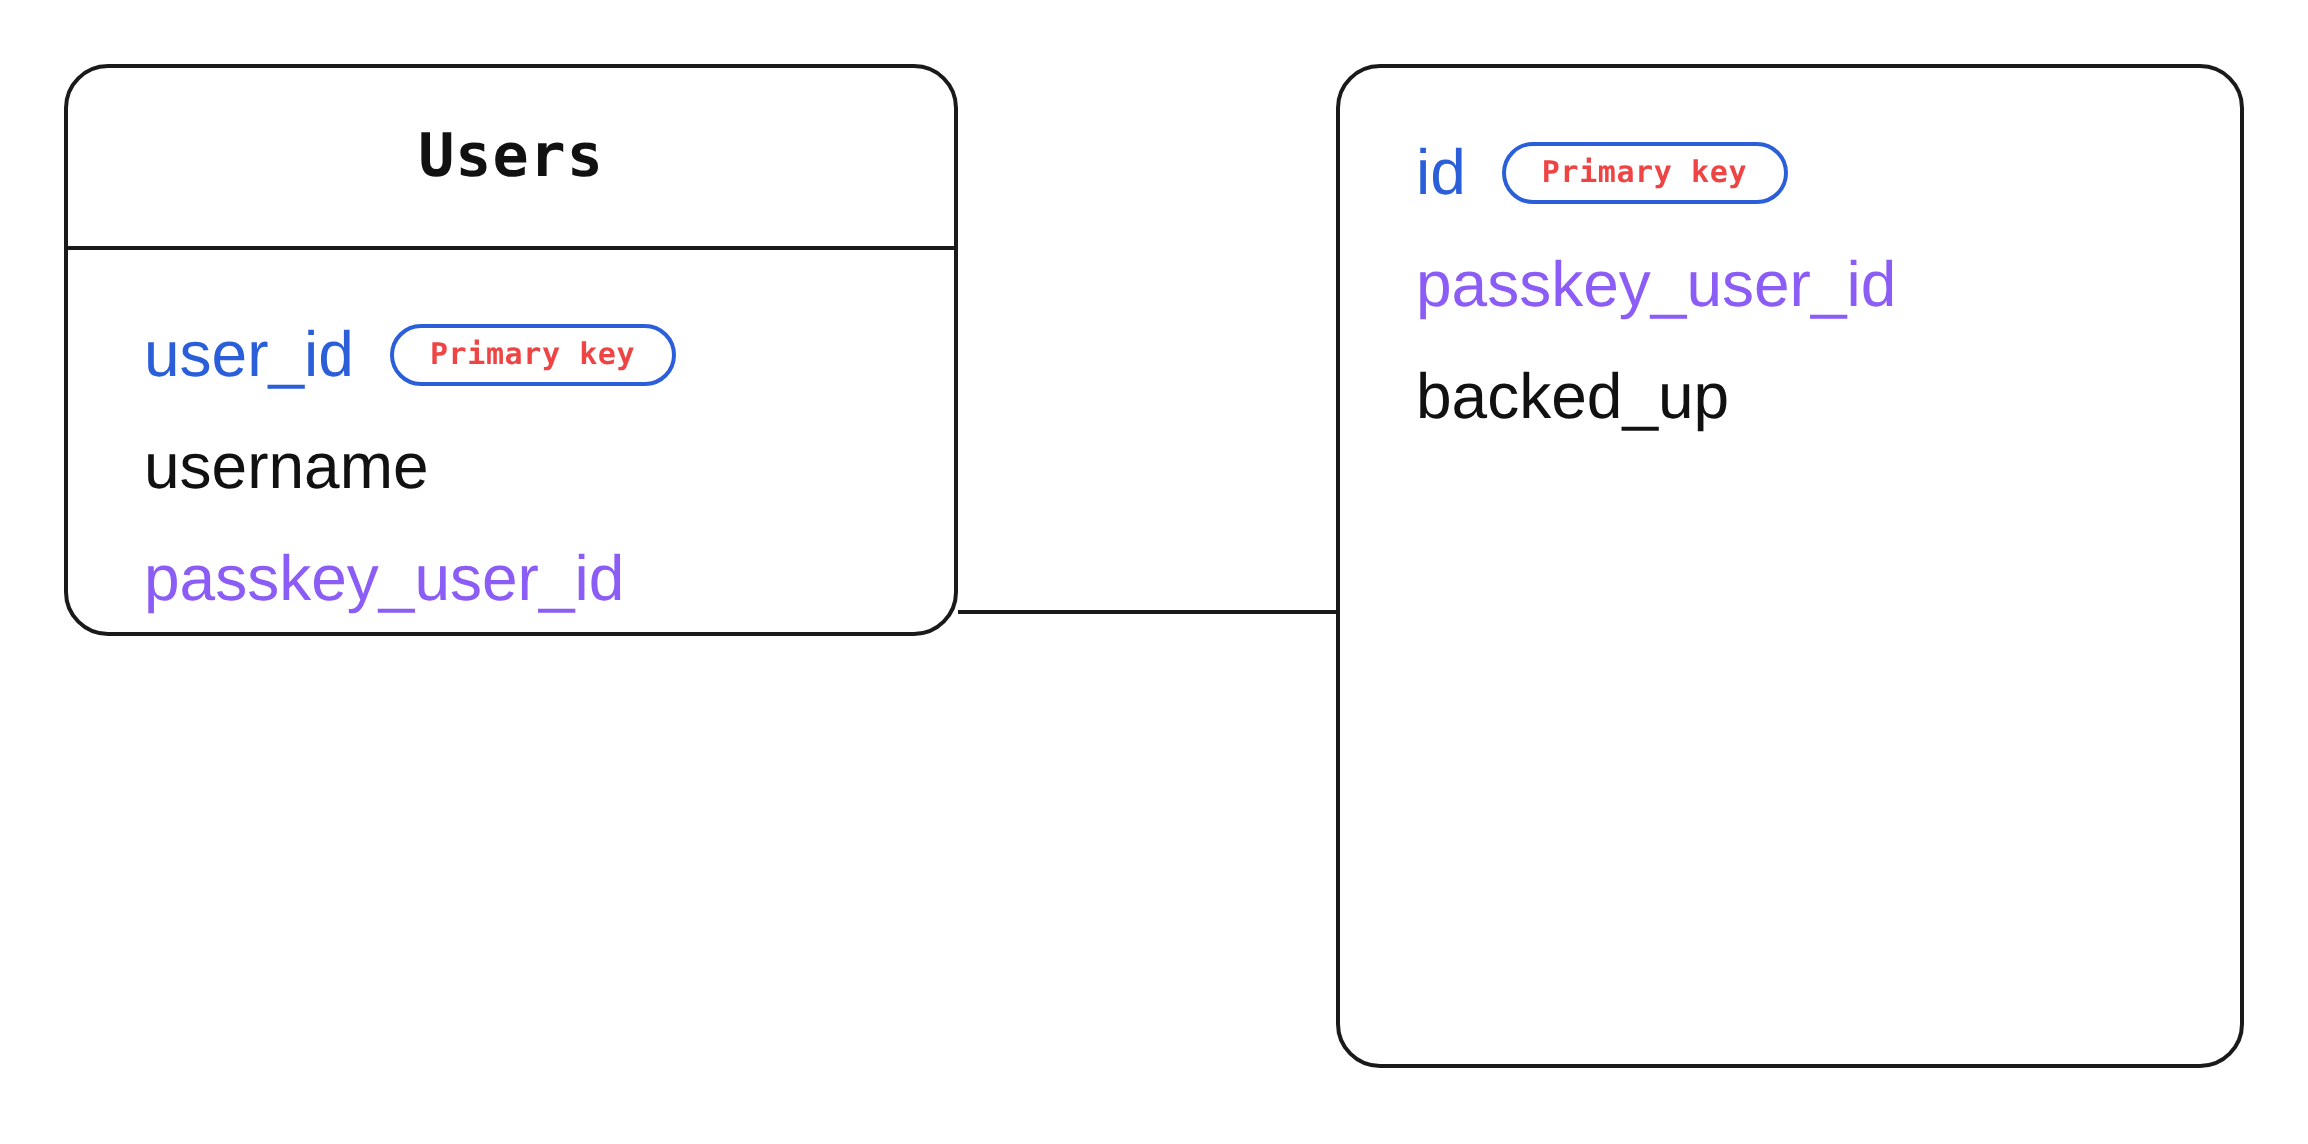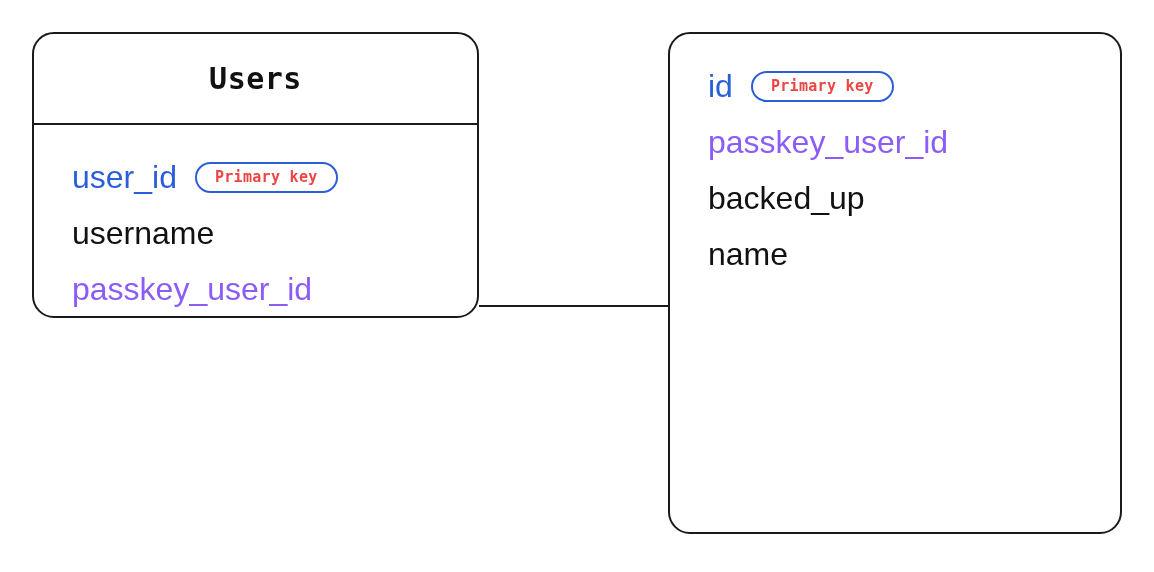--- a/index.html
+++ b/index.html
@@ -167,21 +167,18 @@
 
 
       <div class="field-row">
         <span class="field-name fkey">passkey_user_id</span>
       </div>
 
       <div class="field-row">
         <span class="field-name">backed_up</span>
       </div>
 
-      <div class="field-row">
-        <span class="field-name">name</span>
-      </div>
 
 
     </div>
   </div>
 
 </div>
 
 </body></html>

